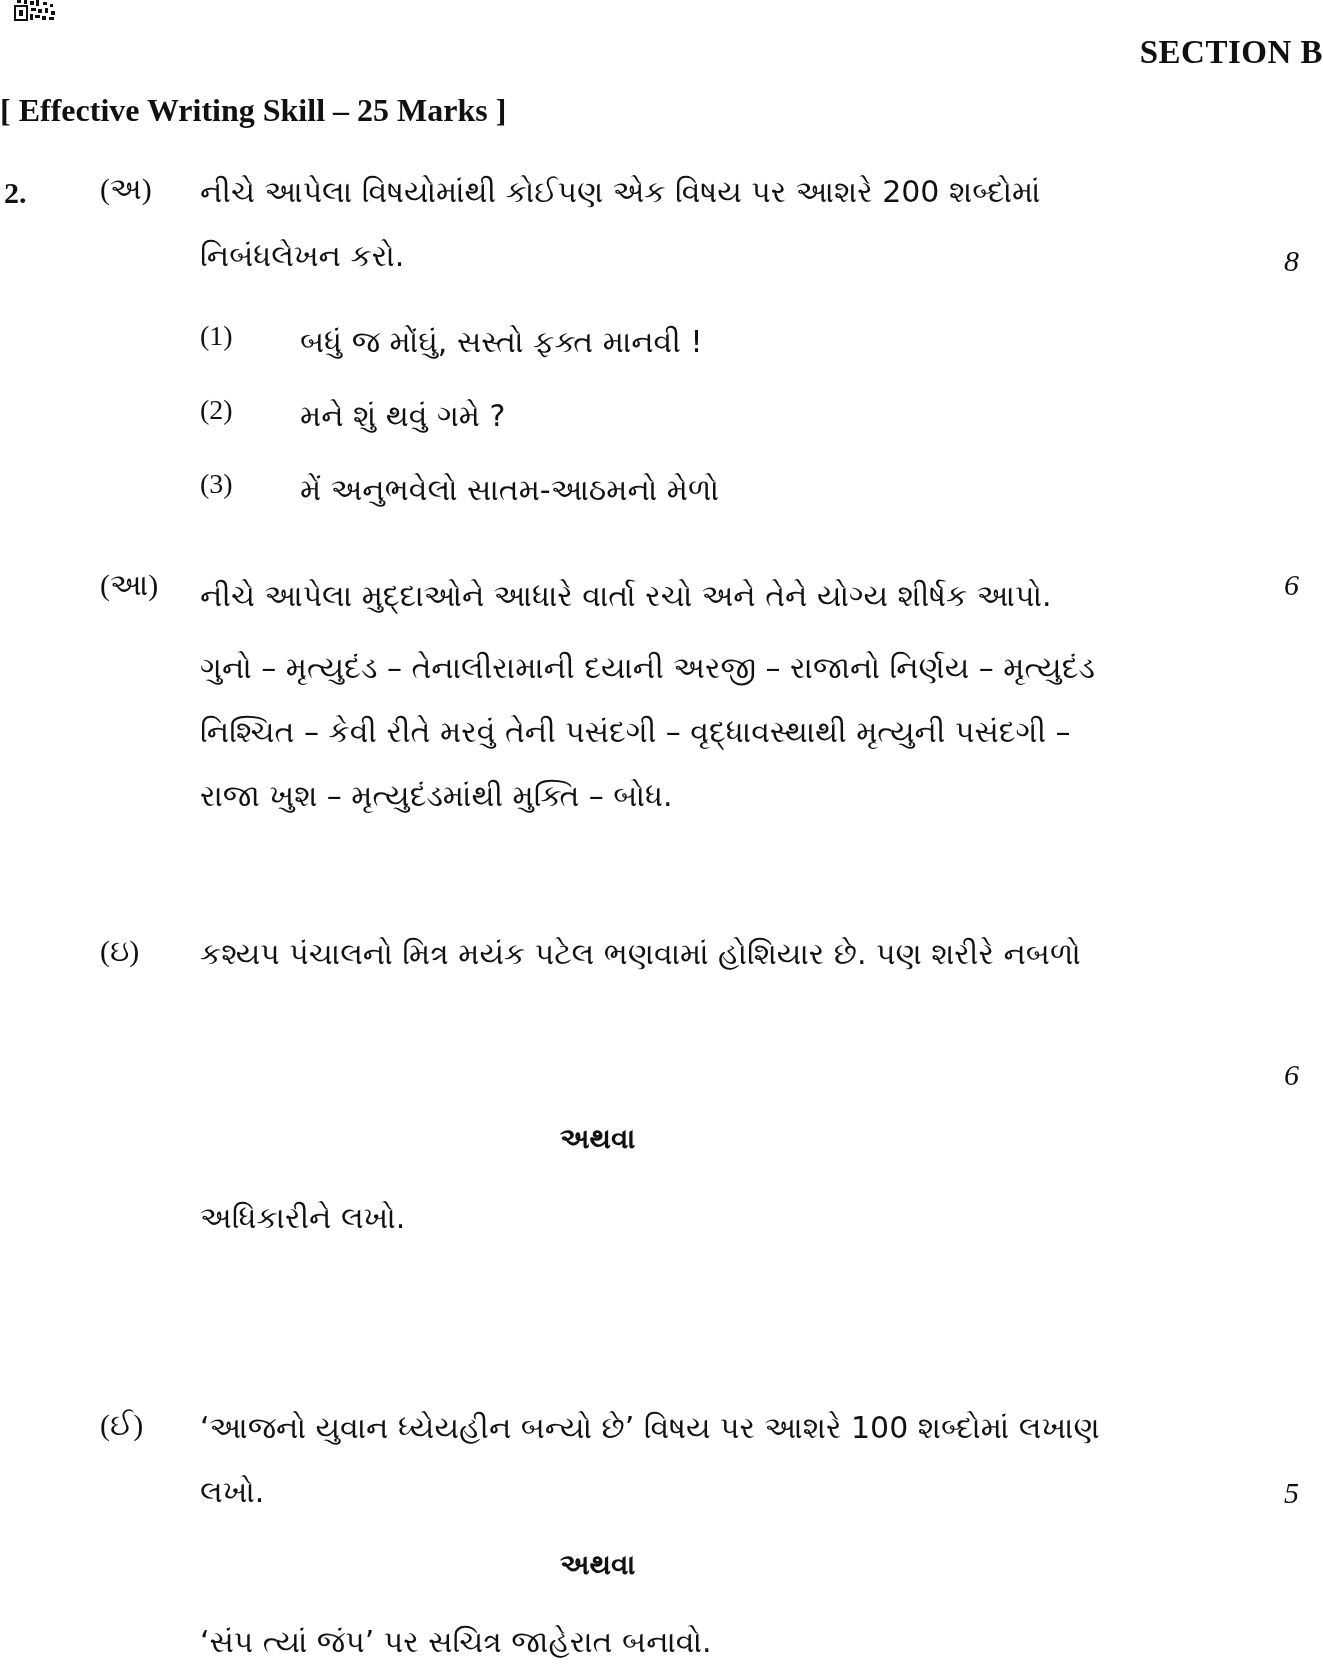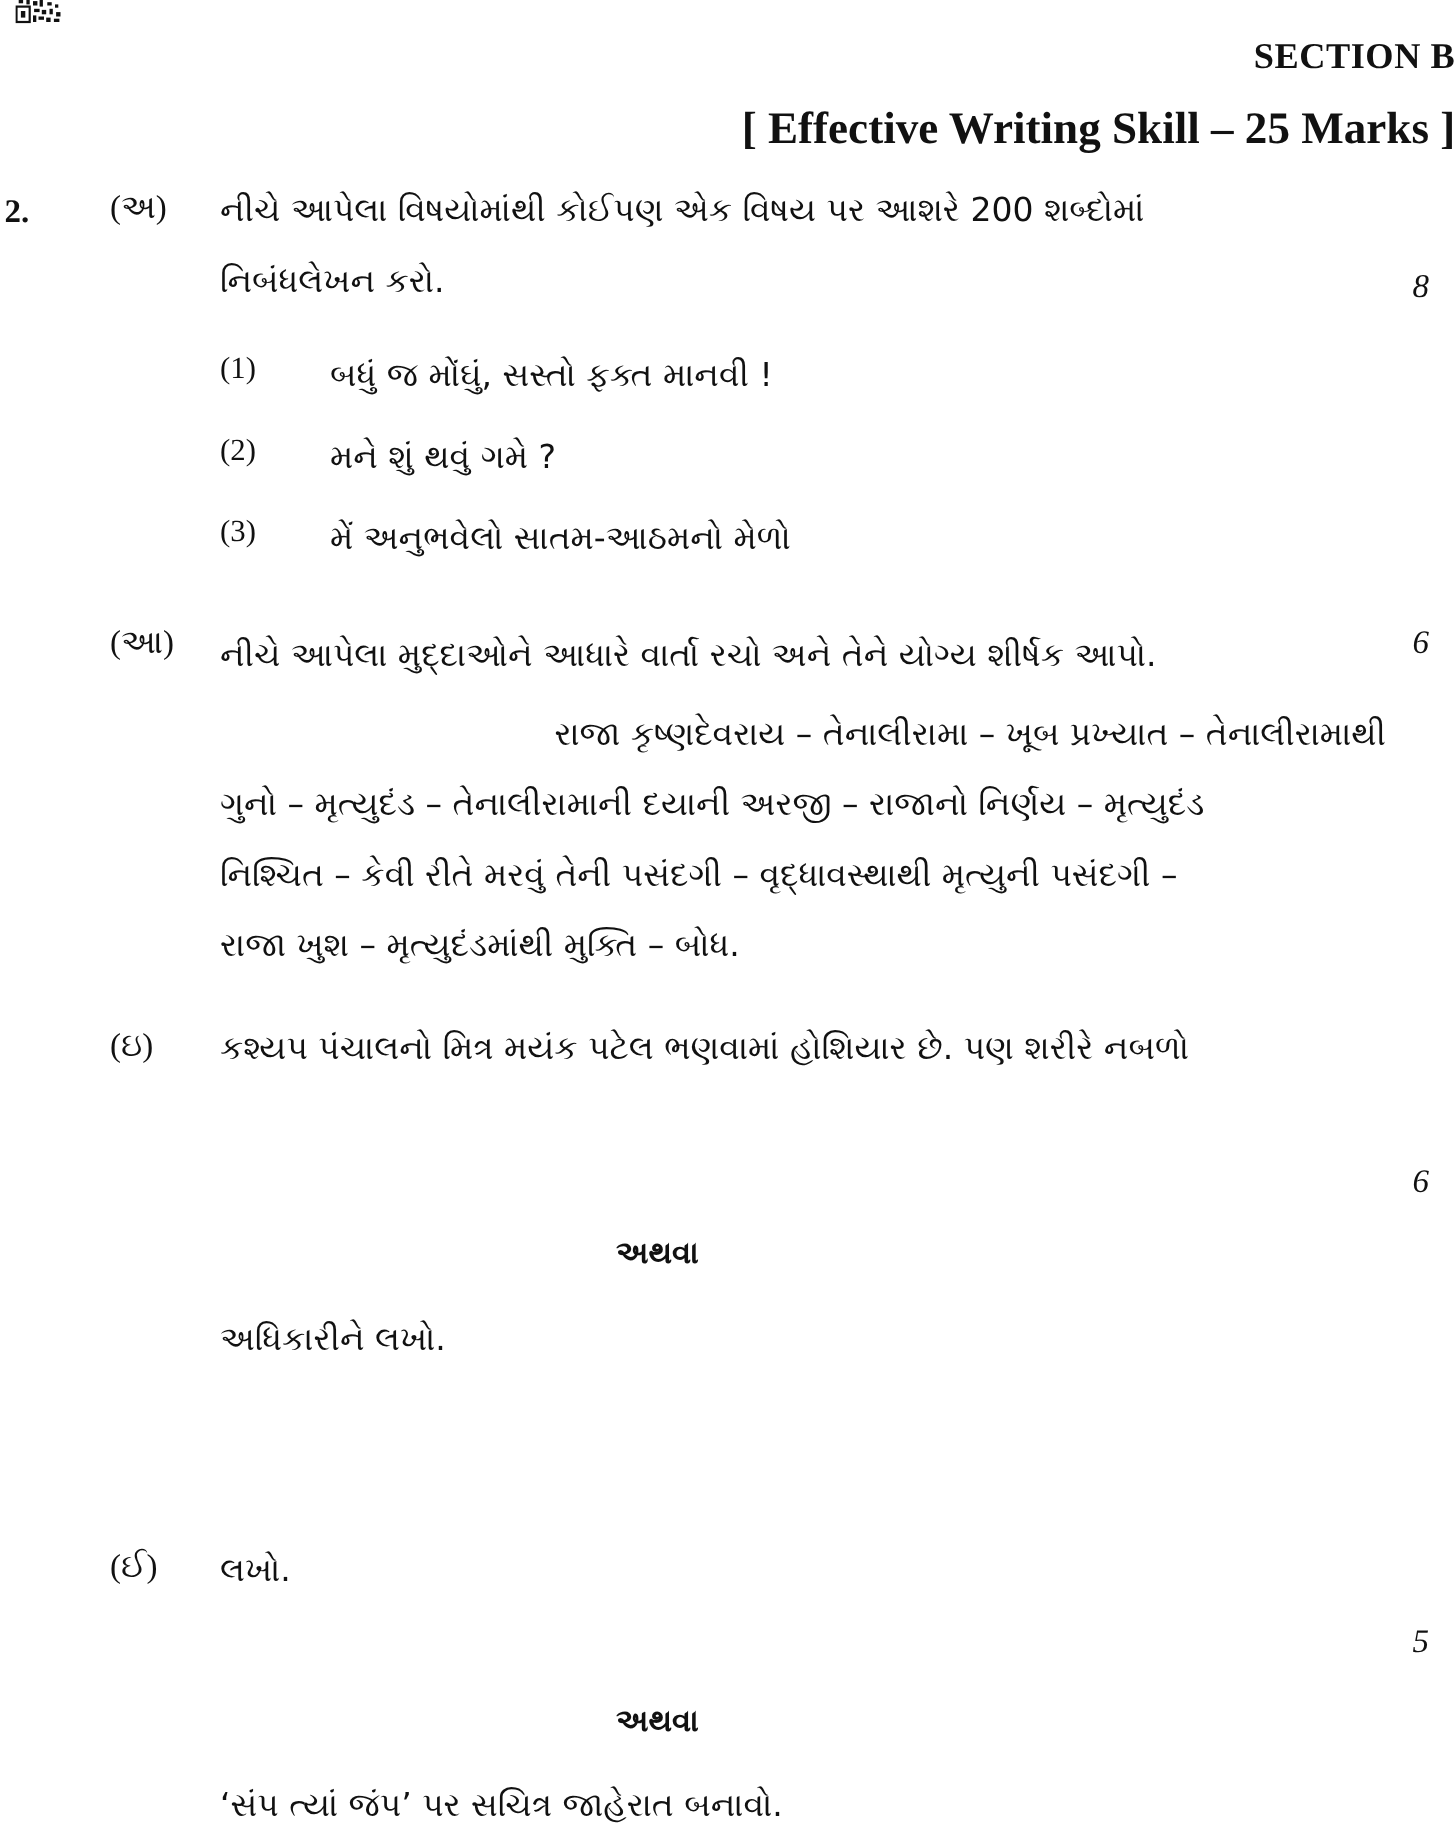--- a/index.html
+++ b/index.html
@@ -10,23 +10,23 @@
   }
   .qr { position: absolute; left: 14px; top: 0px; width: 46px; height: 22px; }
   .qr svg { width: 100%; height: 100%; display: block; }
 
   .section-title {
     position: absolute; left: 0; width: 1323px; top: 34px; text-align: right;
     font-family: "Liberation Serif", "DejaVu Serif", serif;
     font-weight: bold; font-size: 33px; letter-spacing: 0.5px;
   }
   .section-sub {
-    position: absolute; left: 0; width: 1323px; top: 92px; text-align: right;
+    position: absolute; left: 0; width: 1323px; top: 92px; text-align: left;
     font-family: "Liberation Serif", "DejaVu Serif", serif;
-    font-weight: bold; font-size: 41px;
+    font-weight: bold; font-size: 32px;
   }
 
   .abs { position: absolute; }
   .qnum { font-family: "Liberation Serif", serif; font-weight: bold; font-size: 30px; }
   .label { font-size: 30px; font-family: "Liberation Serif", "DejaVu Serif", serif; }
   .text { font-size: 30px; line-height: 64px; font-family: "DejaVu Sans", "Liberation Sans", sans-serif; }
   .justify { text-align: justify; text-align-last: left; }
   .marks {
     position: absolute; right: 24px; font-style: italic; font-size: 30px;
     font-family: "Liberation Serif", "DejaVu Serif", serif;
@@ -86,39 +86,39 @@
 <div class="abs" style="left:200px; top:468px;">
   <span class="sublabel">(3)</span>
 </div>
 <div class="abs text" style="left:300px; top:458px;">મેં અનુભવેલો સાતમ-આઠમનો મેળો</div>
 
 <div class="abs label" style="left:100px; top:568px;">(આ)</div>
 <div class="abs text" style="left:200px; top:564px; width:1000px;">નીચે આપેલા મુદ્દાઓને આધારે વાર્તા રચો અને તેને યોગ્ય શીર્ષક આપો.</div>
 <div class="marks" style="top:568px;">6</div>
 
 <div class="abs text" style="left:200px; top:636px; width:1060px;">
-  <div style="text-align:right;">રાજા કૃષ્ણદેવરાય – તેનાલીરામા – ખૂબ પ્રખ્યાત – તેનાલીરામાથી</div>
   <div class="justify">ગુનો – મૃત્યુદંડ – તેનાલીરામાની દયાની અરજી – રાજાનો નિર્ણય – મૃત્યુદંડ</div>
   <div class="justify">નિશ્ચિત – કેવી રીતે મરવું તેની પસંદગી – વૃદ્ધાવસ્થાથી મૃત્યુની પસંદગી –</div>
   <div>રાજા ખુશ – મૃત્યુદંડમાંથી મુક્તિ – બોધ.</div>
 </div>
 
 <div class="abs label" style="left:100px; top:934px;">(ઇ)</div>
 <div class="abs text" style="left:200px; top:922px; width:1060px;">
   <div class="justify">કશ્યપ પંચાલનો મિત્ર મયંક પટેલ ભણવામાં હોશિયાર છે. પણ શરીરે નબળો</div>
 </div>
 <div class="marks" style="top:1058px;">6</div>
 
 <div class="athva" style="top:1122px;">અથવા</div>
 
 <div class="abs text" style="left:200px; top:1186px; width:1060px;">
   <div>અધિકારીને લખો.</div>
 </div>
 
 <div class="abs label" style="left:100px; top:1408px;">(ઈ)</div>
 <div class="abs text" style="left:200px; top:1396px; width:1060px;">
+  <div class="justify">‘આજનો યુવાન ધ્યેયહીન બન્યો છે’ વિષય પર આશરે 100 શબ્દોમાં લખાણ</div>
   <div>લખો.</div>
 </div>
 <div class="marks" style="top:1476px;">5</div>
 
 <div class="athva" style="top:1548px;">અથવા</div>
 
 <div class="abs text" style="left:200px; top:1610px; width:1060px;">‘સંપ ત્યાં જંપ’ પર સચિત્ર જાહેરાત બનાવો.</div>
 
 </body></html>

